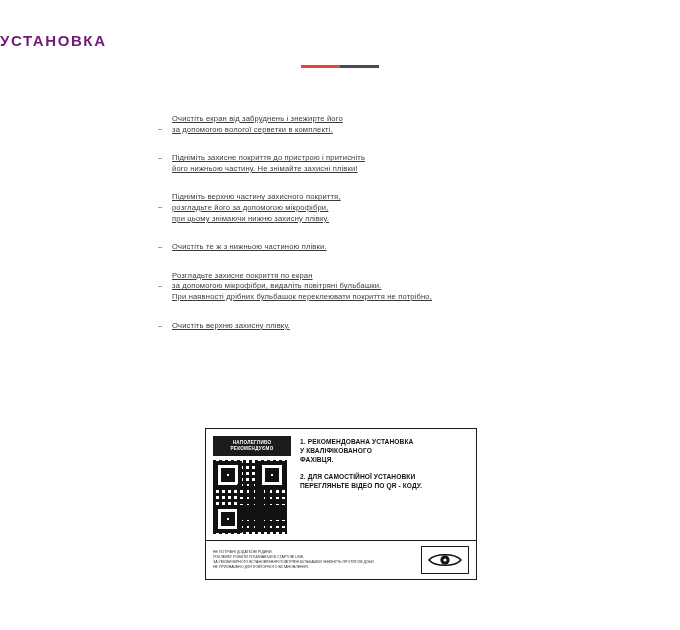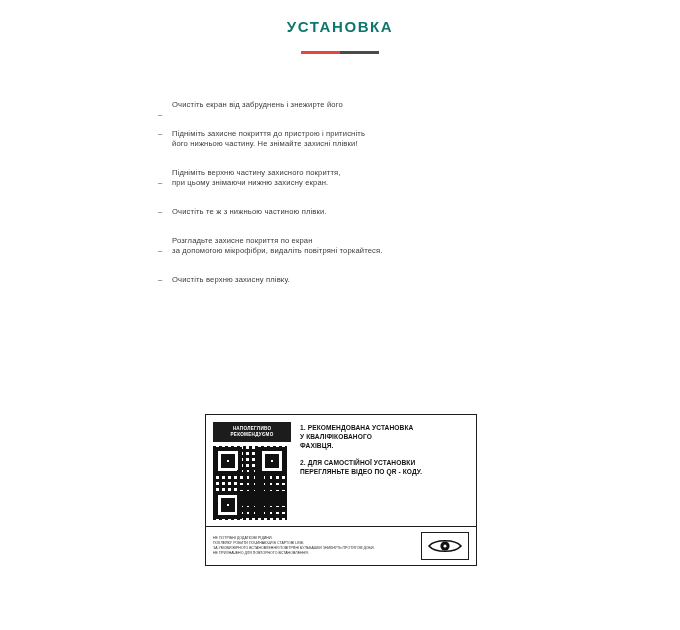--- a/index.html
+++ b/index.html
@@ -13,26 +13,25 @@
     font-family: "Liberation Sans", sans-serif;
     color: #2b2b2b;
     overflow: hidden;
   }
   .page {
     position: relative;
     width: 680px;
     height: 630px;
   }
   .title {
-    text-align: center;
     font-size: 15px;
     font-weight: bold;
     letter-spacing: 1.6px;
-    color: #0f766e;
-    margin-top: 18px;
+    color: #701a75;
+    margin-top: 32px;
   }
   .divider {
     width: 78px;
     height: 3px;
     margin: 16px auto 0 auto;
     display: flex;
   }
   .divider .seg-red {
     flex: 1;
     background: #e8453c;
@@ -57,20 +56,21 @@
   }
   .step .dash {
     position: absolute;
     left: -14px;
     top: 0;
     color: #3a3a3a;
   }
   .step .line {
     display: block;
     white-space: nowrap;
+    text-decoration: underline;
   }
   .step.center-dash .dash {
     top: 10px;
   }
 
   
   .label-card {
     position: absolute;
     left: 205px;
     top: 396px;
@@ -182,43 +182,46 @@
   <div class="divider">
     <div class="seg-red"></div>
     <div class="seg-dark"></div>
   </div>
 
   <ul class="steps">
 
     <li class="step center-dash">
       <span class="dash">–</span>
       <span class="line">Очистіть екран від забруднень і знежирте його</span>
+      <span class="line">за допомогою вологої серветки в комплекті.</span>
     </li>
 
     <li class="step">
       <span class="dash">–</span>
       <span class="line">Підніміть захисне покриття до пристрою і притисніть</span>
       <span class="line">його нижньою частину. Не знімайте захисні плівки!</span>
     </li>
 
     <li class="step center-dash">
       <span class="dash">–</span>
       <span class="line">Підніміть верхню частину захисного покриття,</span>
-      <span class="line">при цьому знімаючи нижню захисну екран.</span>
+      <span class="line">розгладьте його за допомогою мікрофібри,</span>
+      <span class="line">при цьому знімаючи нижню захисну плівку.</span>
     </li>
 
     <li class="step">
       <span class="dash">–</span>
       <span class="line">Очистіть те ж з нижньою частиною плівки.</span>
     </li>
 
     <li class="step center-dash">
       <span class="dash">–</span>
       <span class="line">Розгладьте захисне покриття по екран</span>
-      <span class="line">за допомогою мікрофібри, видаліть повітряні торкайтеся.</span>
+      <span class="line">за допомогою мікрофібри, видаліть повітряні бульбашки.</span>
+      <span class="line">При наявності дрібних бульбашок переклеювати покриття не потрібно,</span>
     </li>
 
     <li class="step">
       <span class="dash">–</span>
       <span class="line">Очистіть верхню захисну плівку.</span>
     </li>
 
   </ul>
 
   <div class="label-card">

